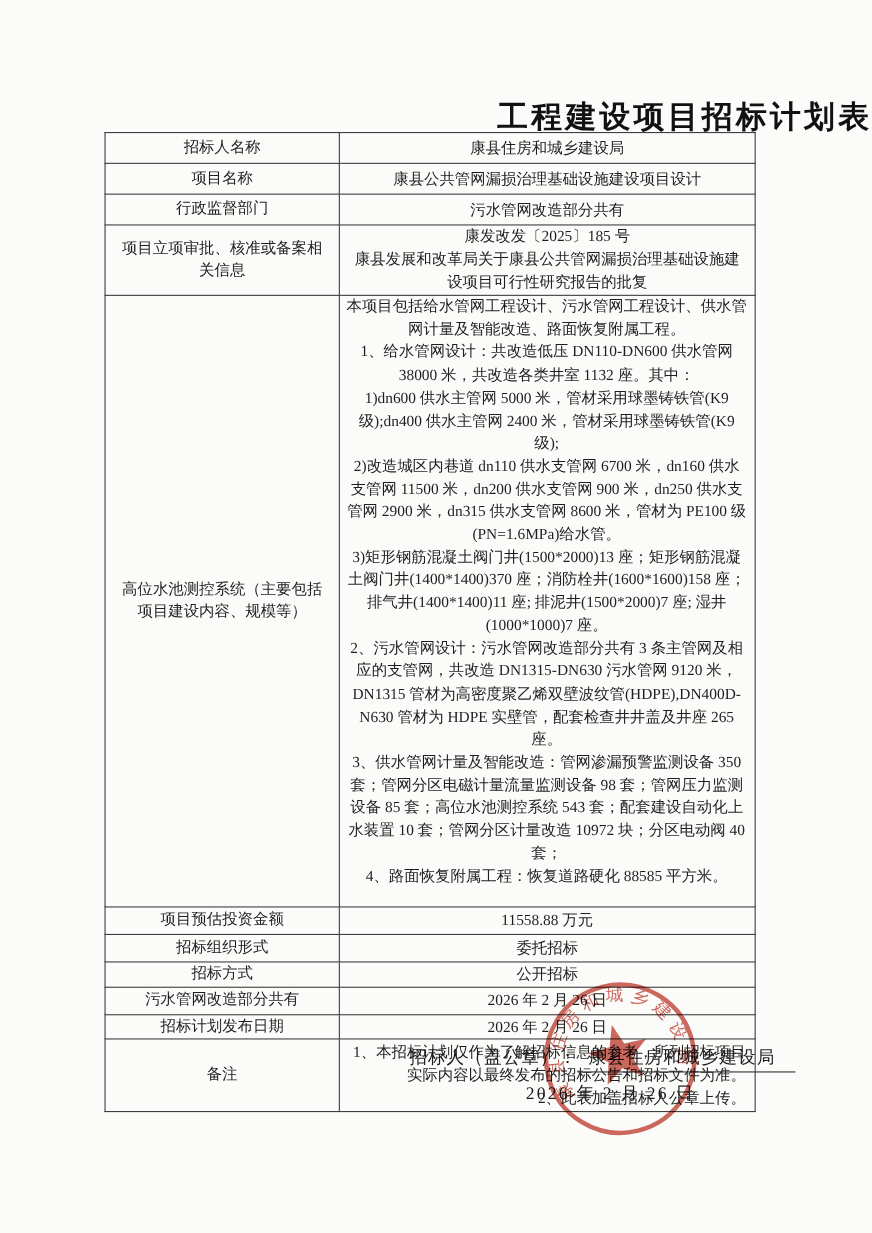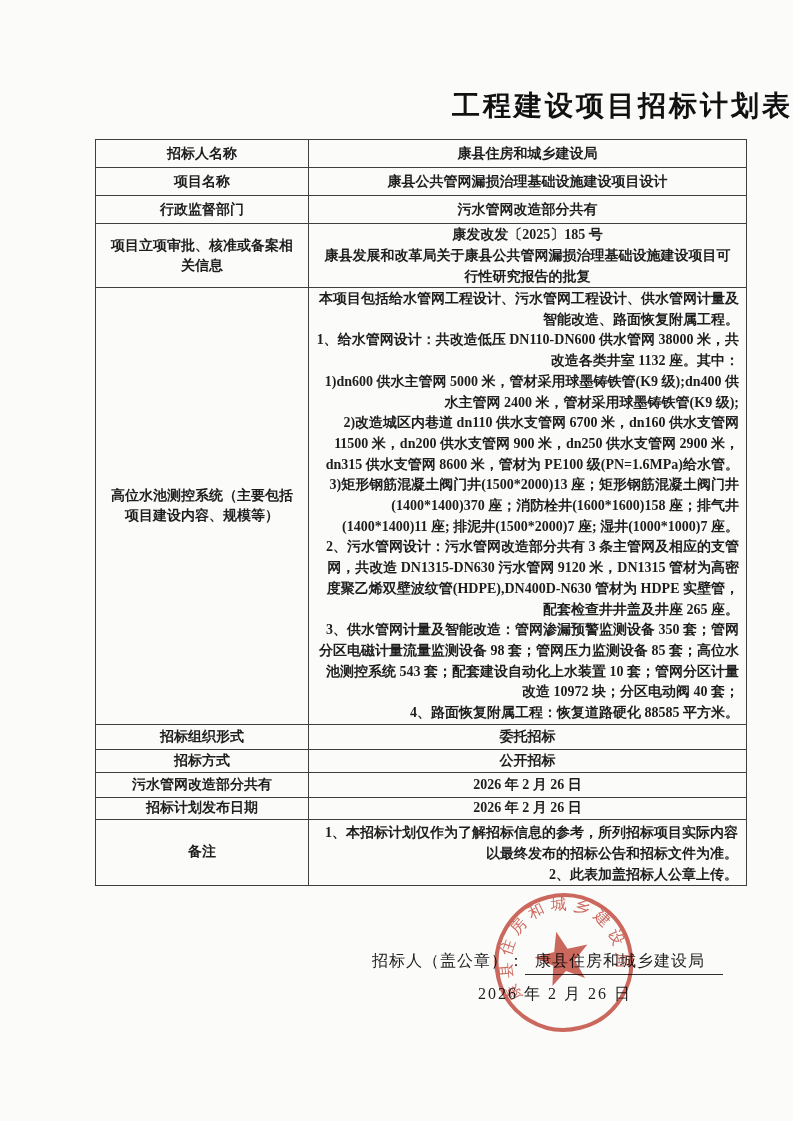--- a/index.html
+++ b/index.html
@@ -10,43 +10,43 @@
     color:#1e1e1e;
     position:relative;
     overflow:hidden;
   }
   .page-title{
     position:absolute;top:87px;left:0;width:100%;
     text-align:right;font-size:28px;font-weight:700;
     letter-spacing:3px;margin:0;color:#111;
   }
   table.doc-table{
-    position:absolute;top:139px;left:95px;width:652px;
-    border-collapse:collapse;table-layout:fixed;font-weight:bold;
+    position:absolute;top:120px;left:95px;width:592px;
+    border-collapse:collapse;table-layout:fixed;
   }
   .doc-table td{
     border:1.4px solid #3f3f3f;
     font-size:14px;
     vertical-align:middle;
     overflow:hidden;
   }
   td.lbl{width:188px;text-align:center;line-height:20px;padding:0 12px;}
   td.val{text-align:center;padding:0 6px;}
   tr.r28{height:28px}
   tr.r24{height:24px}
   tr.r25{height:25px}
   tr.r23{height:23px}
   tr.r22{height:22px}
   tr.r64{height:64px}
   tr.r436{height:436px}
   tr.r65{height:65px}
   td.approval{line-height:21px;padding:0 10px;margin-left:32px;}
   td.overview{
-    text-align:right;vertical-align:top;
-    line-height:20.7px;padding:1px 7px 0 6px;
+    text-align:center;vertical-align:top;
+    line-height:20.7px;padding:1px 7px 16px 6px;
   }
   td.remark{
     text-align:right;vertical-align:top;
     line-height:21px;padding:2px 8px 0 8px;
   }
   .sign-line{
     position:absolute;left:372px;top:951px;
     font-size:16px;letter-spacing:1px;
   }
   .sign-name{
@@ -102,20 +102,24 @@
         <div>1、给水管网设计：共改造低压 DN110-DN600 供水管网 38000 米，共改造各类井室 1132 座。其中：</div>
         <div>1)dn600 供水主管网 5000 米，管材采用球墨铸铁管(K9 级);dn400 供水主管网 2400 米，管材采用球墨铸铁管(K9 级);</div>
         <div>2)改造城区内巷道 dn110 供水支管网 6700 米，dn160 供水支管网 11500 米，dn200 供水支管网 900 米，dn250 供水支管网 2900 米，dn315 供水支管网 8600 米，管材为 PE100 级(PN=1.6MPa)给水管。</div>
         <div>3)矩形钢筋混凝土阀门井(1500*2000)13 座；矩形钢筋混凝土阀门井(1400*1400)370 座；消防栓井(1600*1600)158 座；排气井(1400*1400)11 座; 排泥井(1500*2000)7 座; 湿井(1000*1000)7 座。</div>
         <div>2、污水管网设计：污水管网改造部分共有 3 条主管网及相应的支管网，共改造 DN1315-DN630 污水管网 9120 米，DN1315 管材为高密度聚乙烯双壁波纹管(HDPE),DN400D-N630 管材为 HDPE 实壁管，配套检查井井盖及井座 265 座。</div>
         <div>3、供水管网计量及智能改造：管网渗漏预警监测设备 350 套；管网分区电磁计量流量监测设备 98 套；管网压力监测设备 85 套；高位水池测控系统 543 套；配套建设自动化上水装置 10 套；管网分区计量改造 10972 块；分区电动阀 40 套；</div>
         <div>4、路面恢复附属工程：恢复道路硬化 88585 平方米。</div>
       </td>
     </tr>
     <tr class="r25">
+      <td class="lbl">项目预估投资金额</td>
+      <td class="val">11558.88 万元</td>
+    </tr>
+    <tr class="r25">
       <td class="lbl">招标组织形式</td>
       <td class="val">委托招标</td>
     </tr>
     <tr class="r23">
       <td class="lbl">招标方式</td>
       <td class="val">公开招标</td>
     </tr>
     <tr class="r25">
       <td class="lbl">污水管网改造部分共有</td>
       <td class="val">2026 年 2 月 26 日</td>

